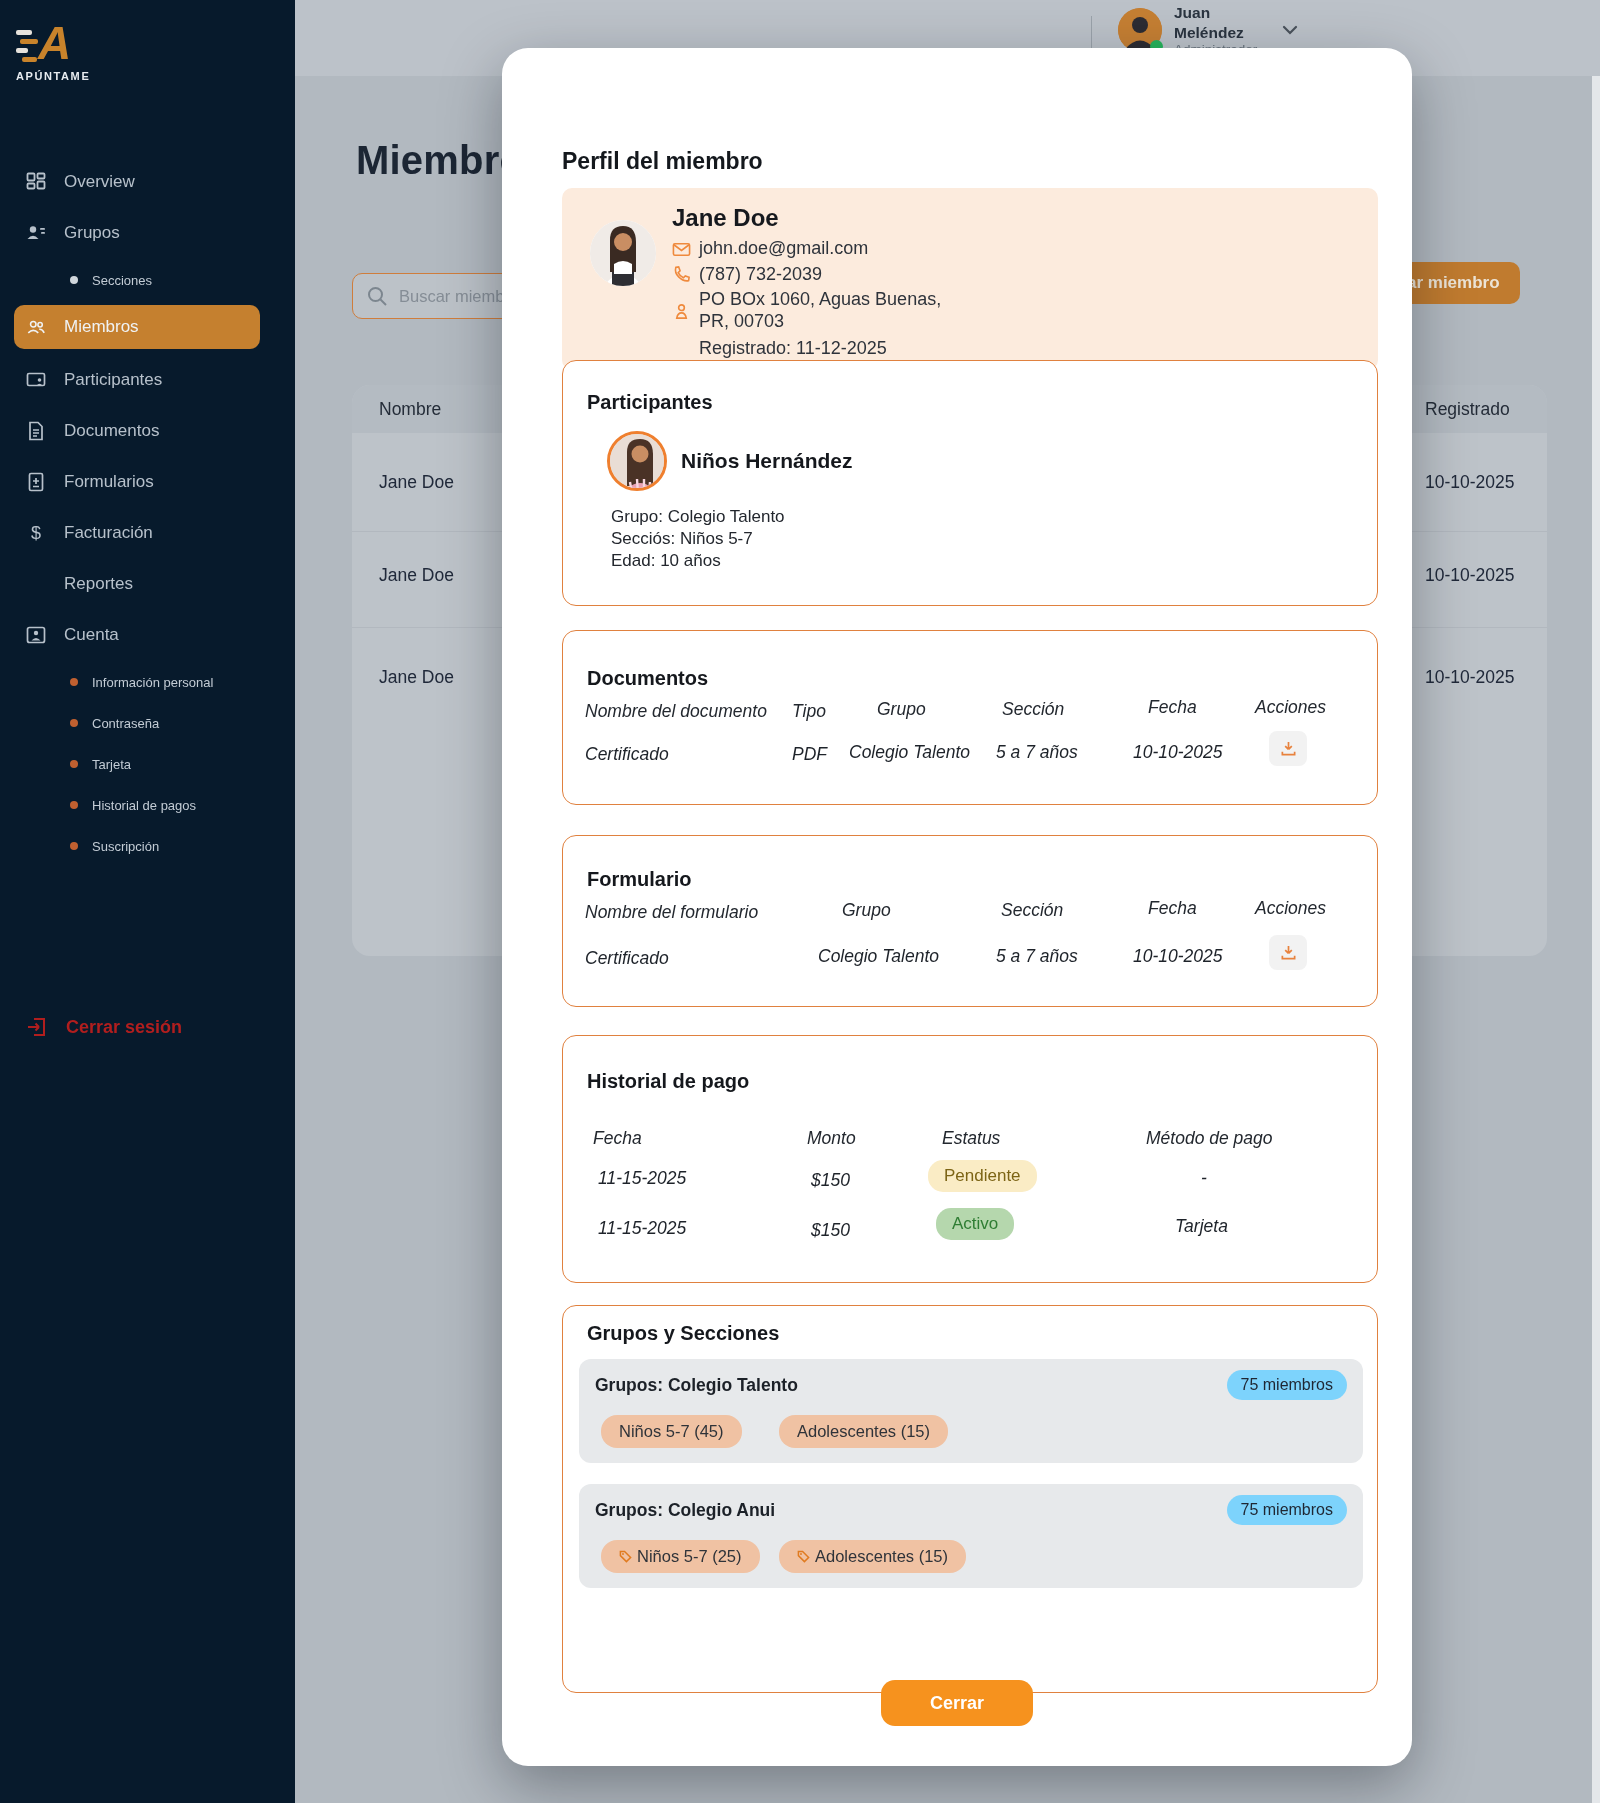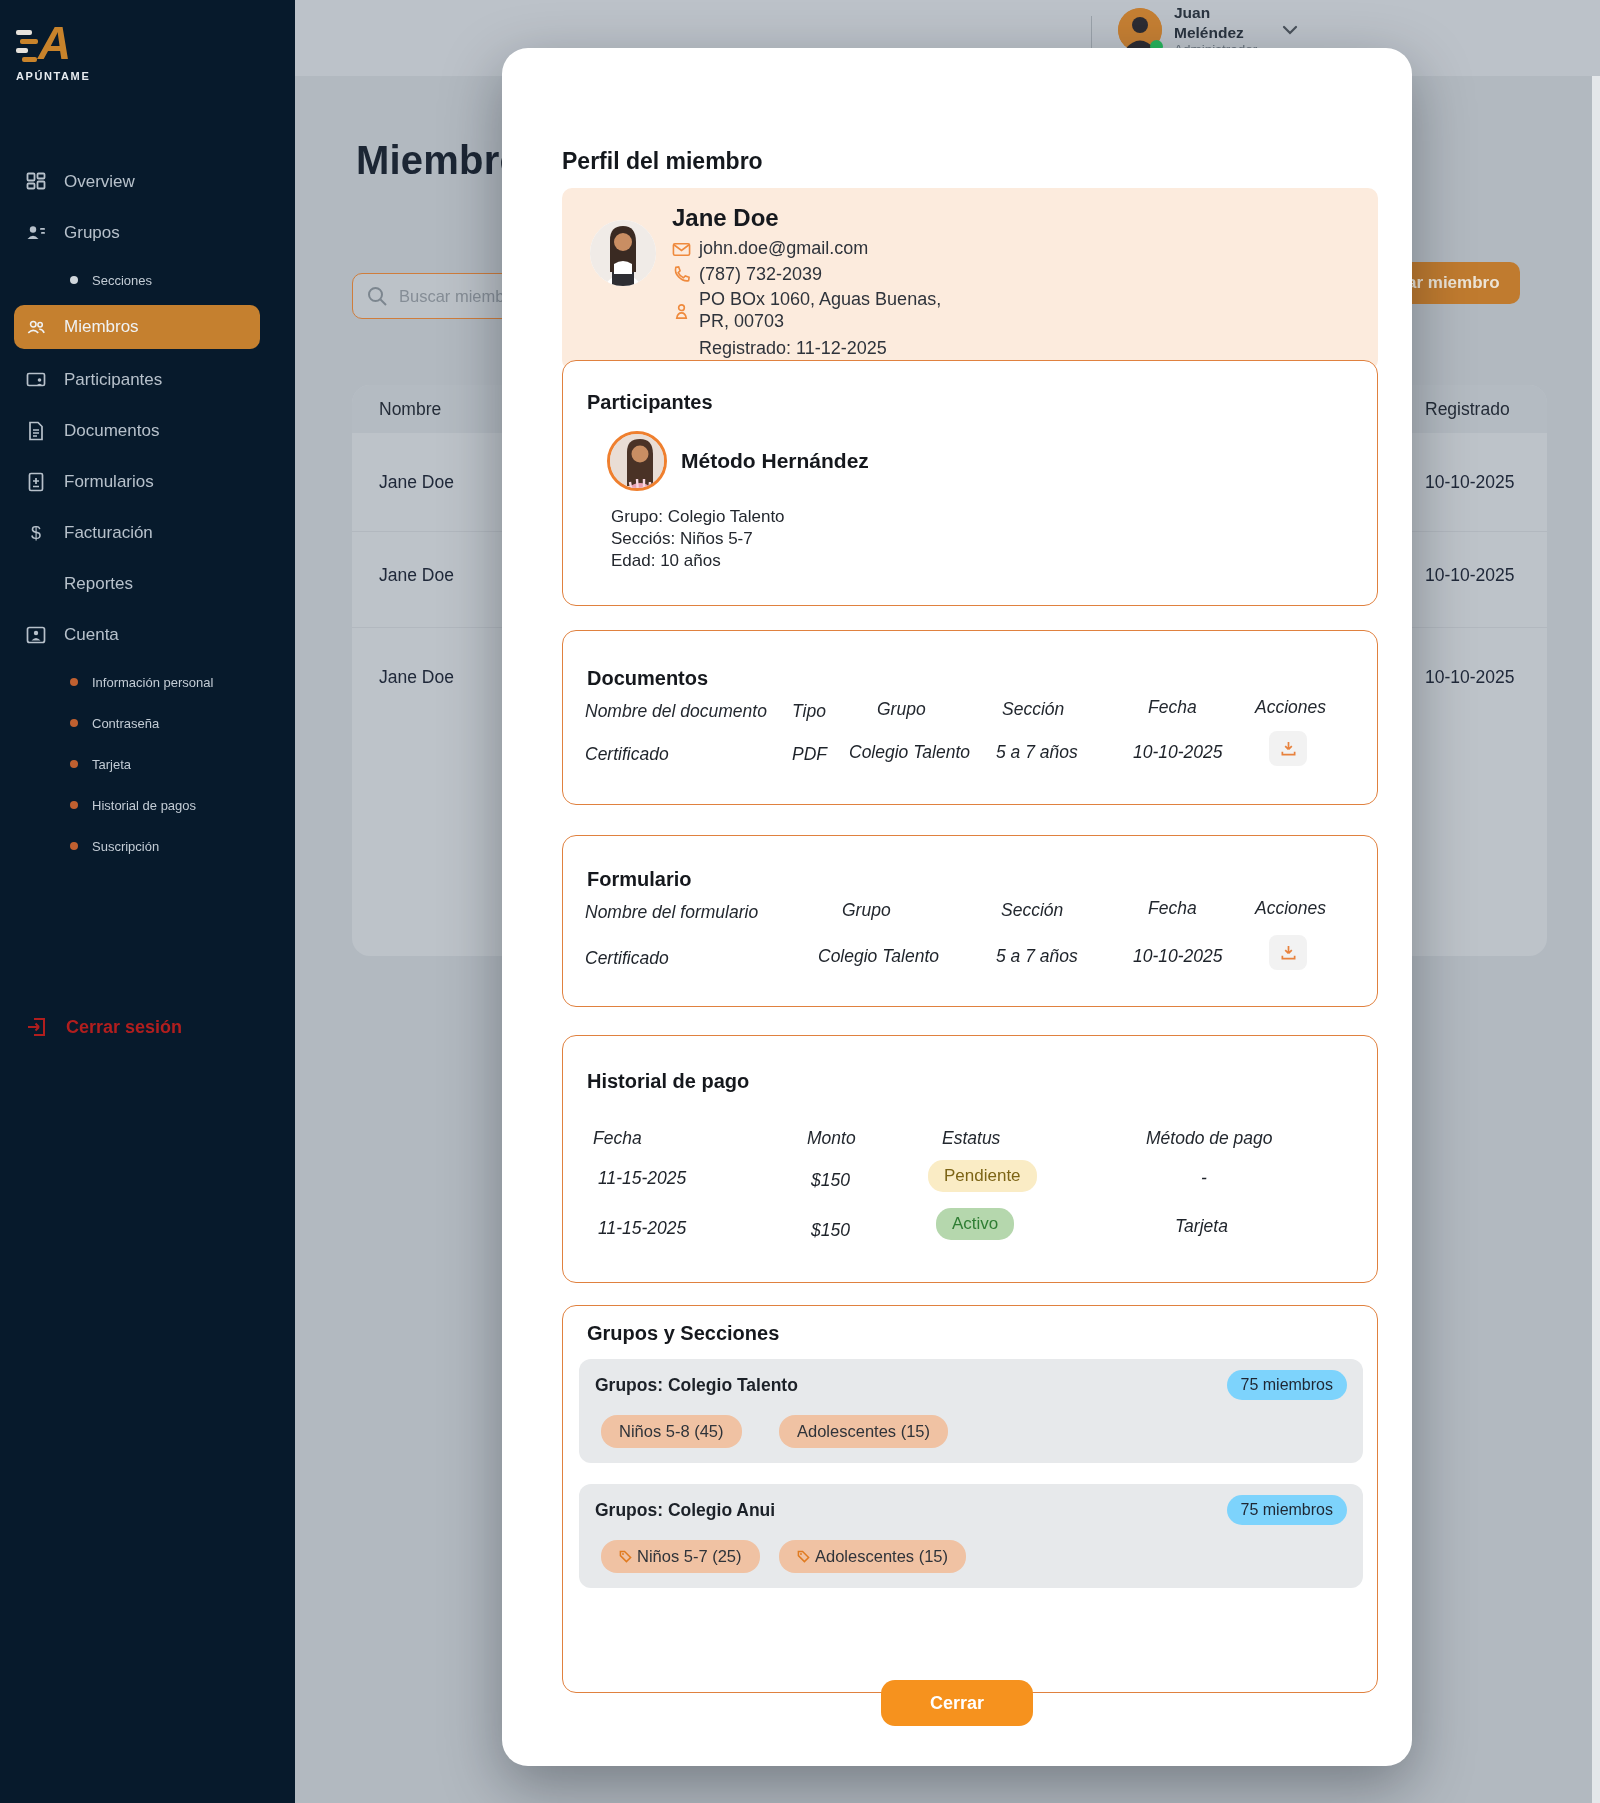--- a/index.html
+++ b/index.html
@@ -345,21 +345,21 @@
       <div class="sect-h" style="top:30px;">Participantes</div>
       <div class="p-avatar">
         <svg width="60" height="60" viewBox="0 0 60 60">
           <rect width="60" height="60" fill="#e9ddd5"></rect>
           <path d="M17 18 Q17 5 30 5 Q43 5 43 20 L43 52 L17 52 Z" fill="#4a3226"></path>
           <circle cx="30" cy="20" r="8.5" fill="#c98e63"></circle>
           <path d="M12 60 Q30 38 48 60 Z" fill="#e8a0b4"></path>
           <path d="M20 48 L22 60 M27 45 L28 60 M34 45 L34 60 M40 48 L39 60" stroke="#f6d7e0" stroke-width="2.4"></path>
         </svg>
       </div>
-      <div class="p-name">Método Hernández</div>
+      <div class="p-name">Niños Hernández</div>
       <div class="p-line" style="top:146px;">Grupo: Colegio Talento</div>
       <div class="p-line" style="top:168px;">Secciós: Niños 5-7</div>
       <div class="p-line" style="top:190px;">Edad: 10 años</div>
     </div>
 
     <div class="sect" style="top:582px;height:175px;">
       <div class="sect-h" style="top:36px;">Documentos</div>
       <span class="cell hd" style="left:22px;top:70px;">Nombre del documento</span>
       <span class="cell hd" style="left:229px;top:70px;">Tipo</span>
       <span class="cell hd" style="left:314px;top:68px;">Grupo</span>
@@ -420,21 +420,21 @@
       <span class="cell" style="left:612px;top:180px;">Tarjeta</span>
     </div>
 
     <div class="sect" style="top:1257px;height:388px;">
       <div class="sect-h" style="top:16px;">Grupos y Secciones</div>
 
       <div class="g-card" style="top:53px;">
         <span class="g-title">Grupos: Colegio Talento</span>
         <span class="g-badge">75 miembros</span>
         <span class="chip" style="left:22px;">
-            <span>Niños 5-8 (45)</span>
+            <span>Niños 5-7 (45)</span>
           </span>
         <span class="chip" style="left:200px;">
             <span>Adolescentes (15)</span>
           </span>
       </div>
 
       <div class="g-card" style="top:178px;">
         <span class="g-title">Grupos: Colegio Anui</span>
         <span class="g-badge">75 miembros</span>
         <span class="chip" style="left:22px;">

